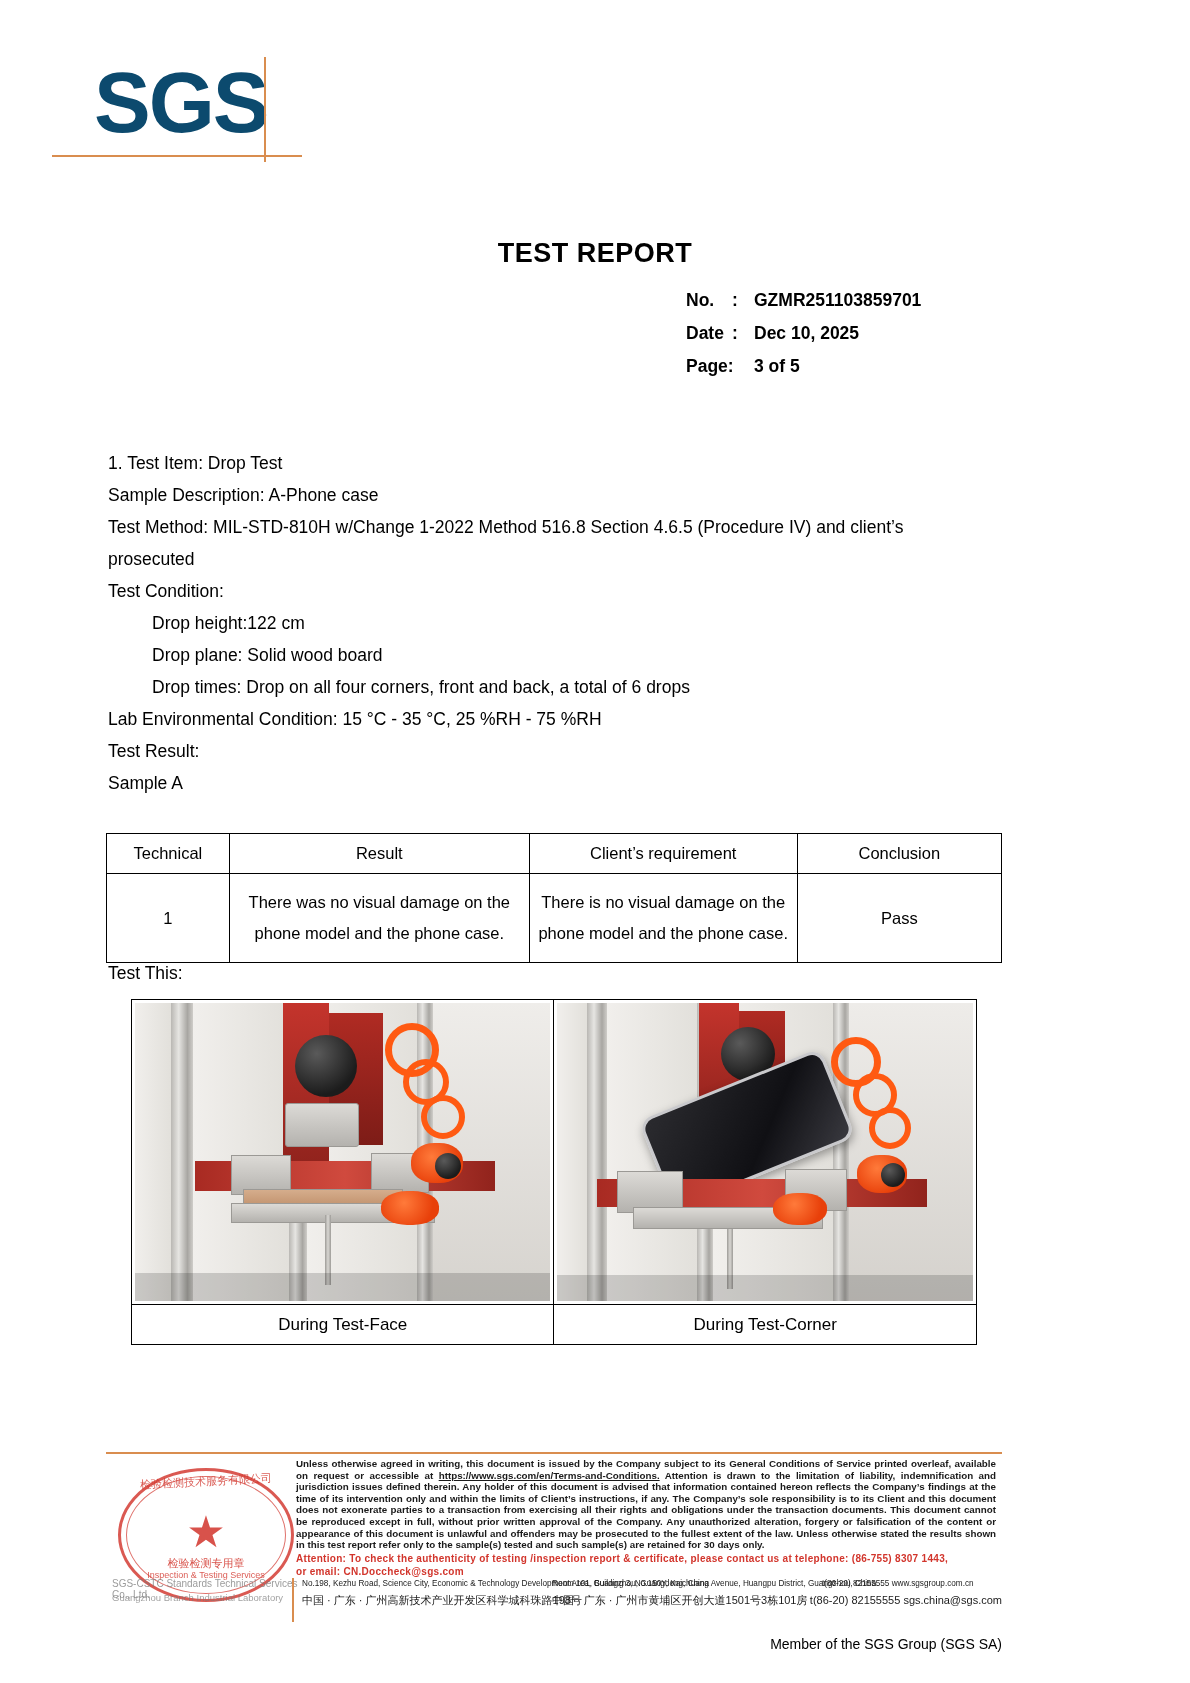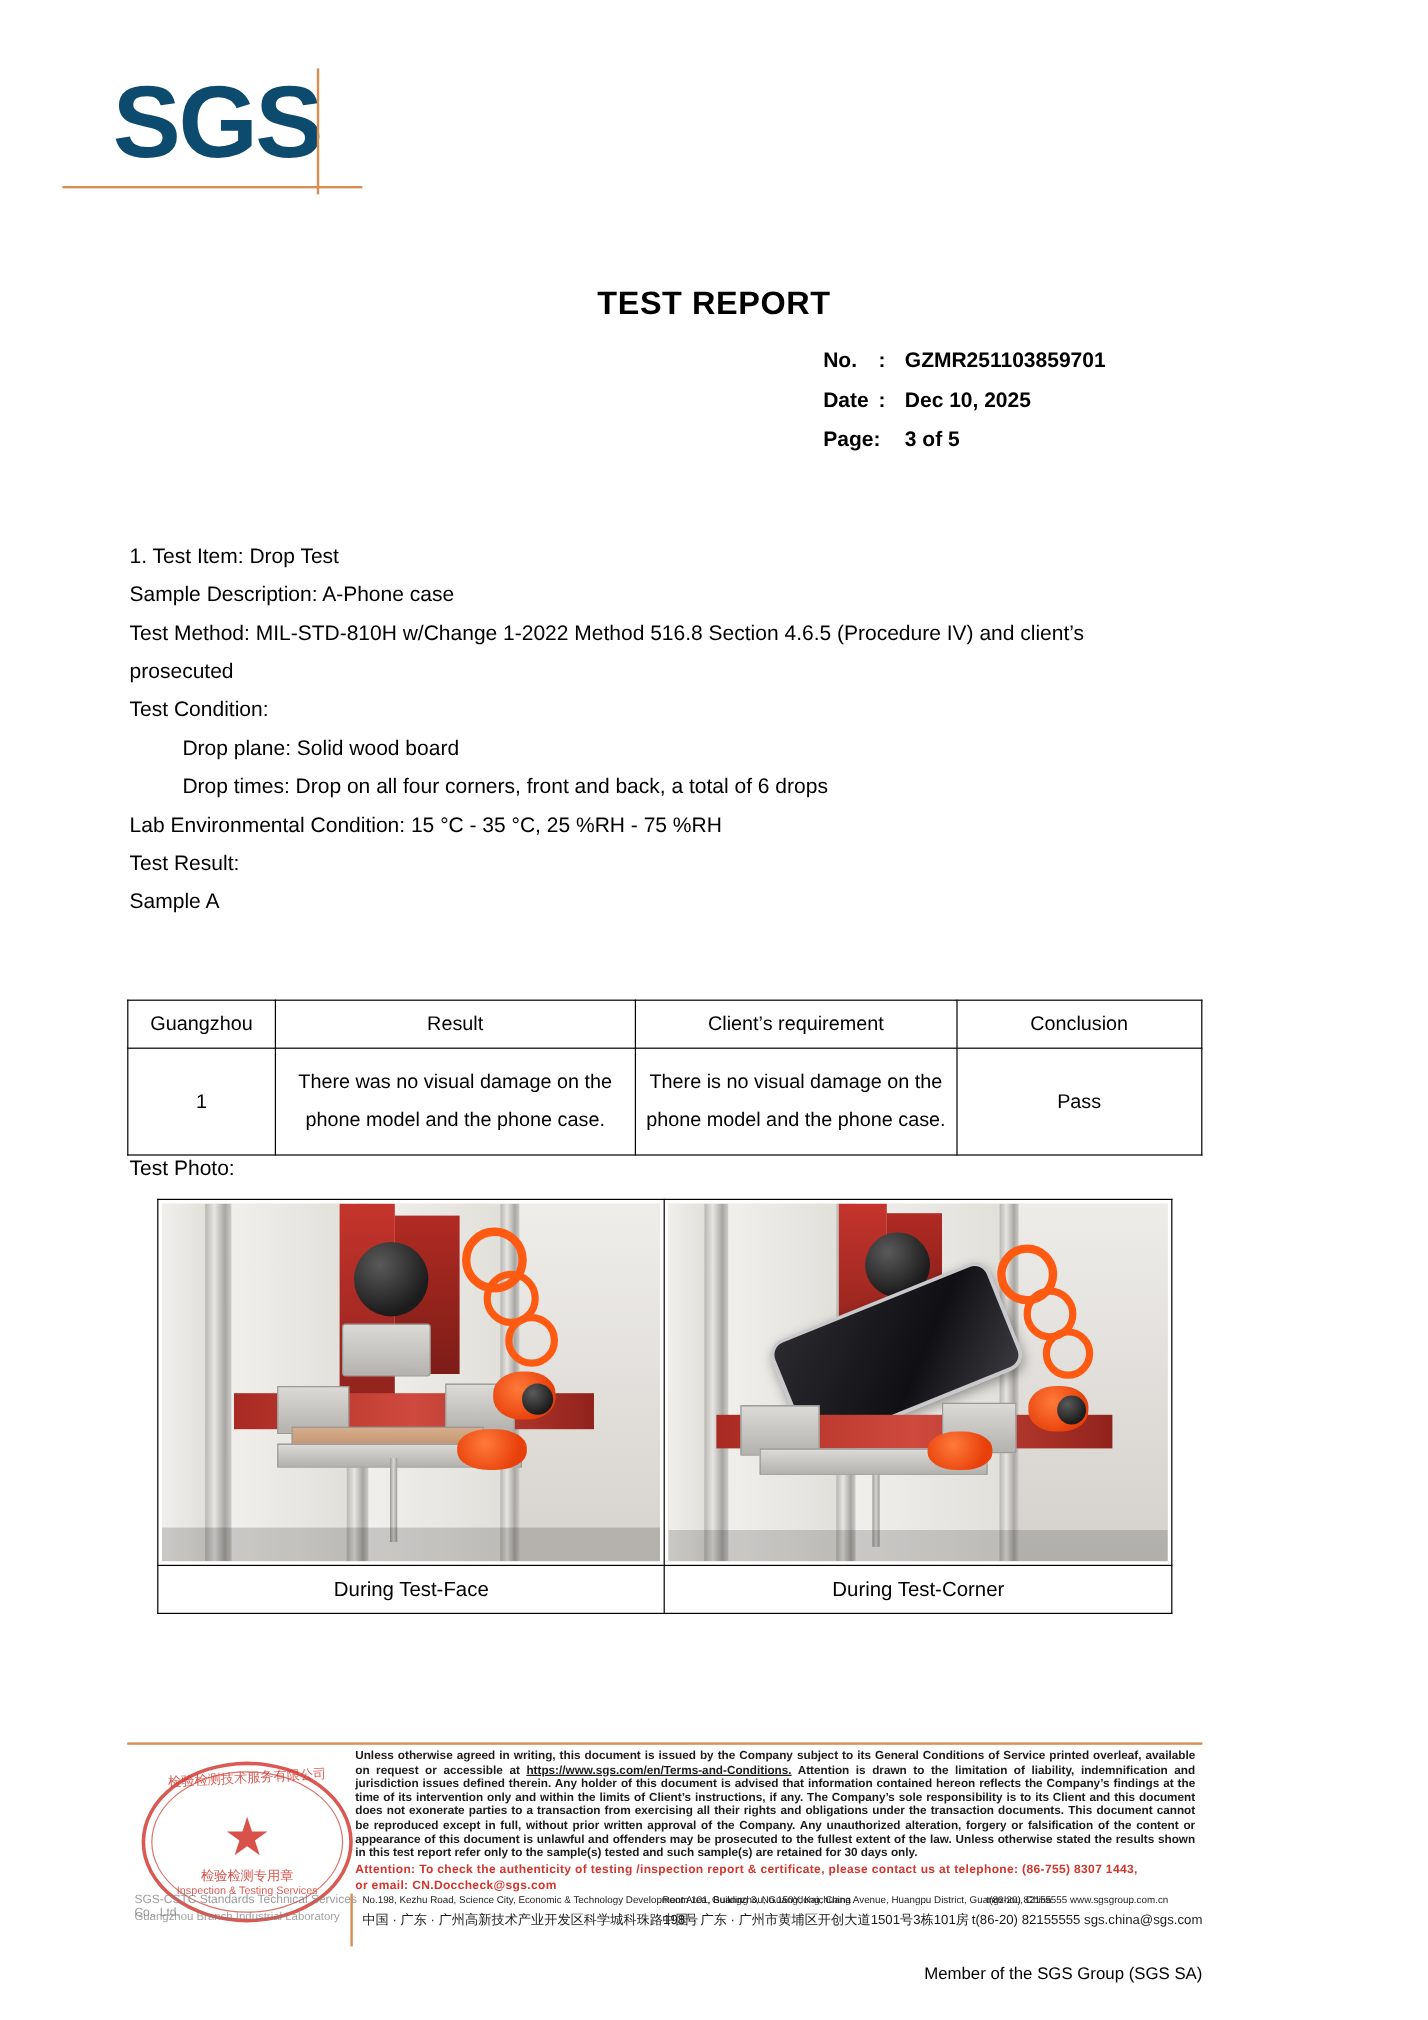--- a/index.html
+++ b/index.html
@@ -382,47 +382,48 @@
     <span class="meta-value">3 of  5</span>
   </div>
 </div>
 
 <div class="body-block">
   <p>1. Test Item: Drop Test</p>
   <p>Sample Description: A-Phone case</p>
   <p>Test Method: MIL-STD-810H w/Change 1-2022 Method 516.8 Section 4.6.5 (Procedure IV) and client’s</p>
   <p>prosecuted</p>
   <p>Test Condition:</p>
+  <p class="indent">Drop height:122 cm</p>
   <p class="indent">Drop plane: Solid wood board</p>
   <p class="indent">Drop times: Drop on all four corners, front and back, a total of 6 drops</p>
   <p>Lab Environmental Condition: 15 °C - 35 °C, 25 %RH - 75 %RH</p>
   <p>Test Result:</p>
   <p>Sample A</p>
 </div>
 
 <div class="result-wrap">
   <table class="result">
     <tbody>
         <tr class="hdr-row">
-      <td class="col-spec">Guangzhou</td>
+      <td class="col-spec">Technical</td>
       <td class="col-res">Result</td>
       <td class="col-req">Client’s requirement</td>
       <td class="col-con">Conclusion</td>
     </tr>
     <tr class="data-row">
       <td>1</td>
       <td>There was no visual damage on the phone model and the phone case.</td>
       <td>There is no visual damage on the phone model and the phone case.</td>
       <td>Pass</td>
     </tr>
   </tbody>
     </table>
 </div>
 
-<div class="photo-label">Test Photo:</div>
+<div class="photo-label">Test This:</div>
 
 <div class="photo-wrap">
   <table class="photos">
     <tbody>
         <tr>
       <td class="photo-cell">
         <div class="photo">
           <div class="wall-panel" style="left:0;top:0;width:36px;height:298px;"></div>
           <div class="alu-post" style="left:36px;top:0;width:22px;height:298px;"></div>
           <div class="wall-panel" style="left:58px;top:0;width:96px;height:298px;"></div>

